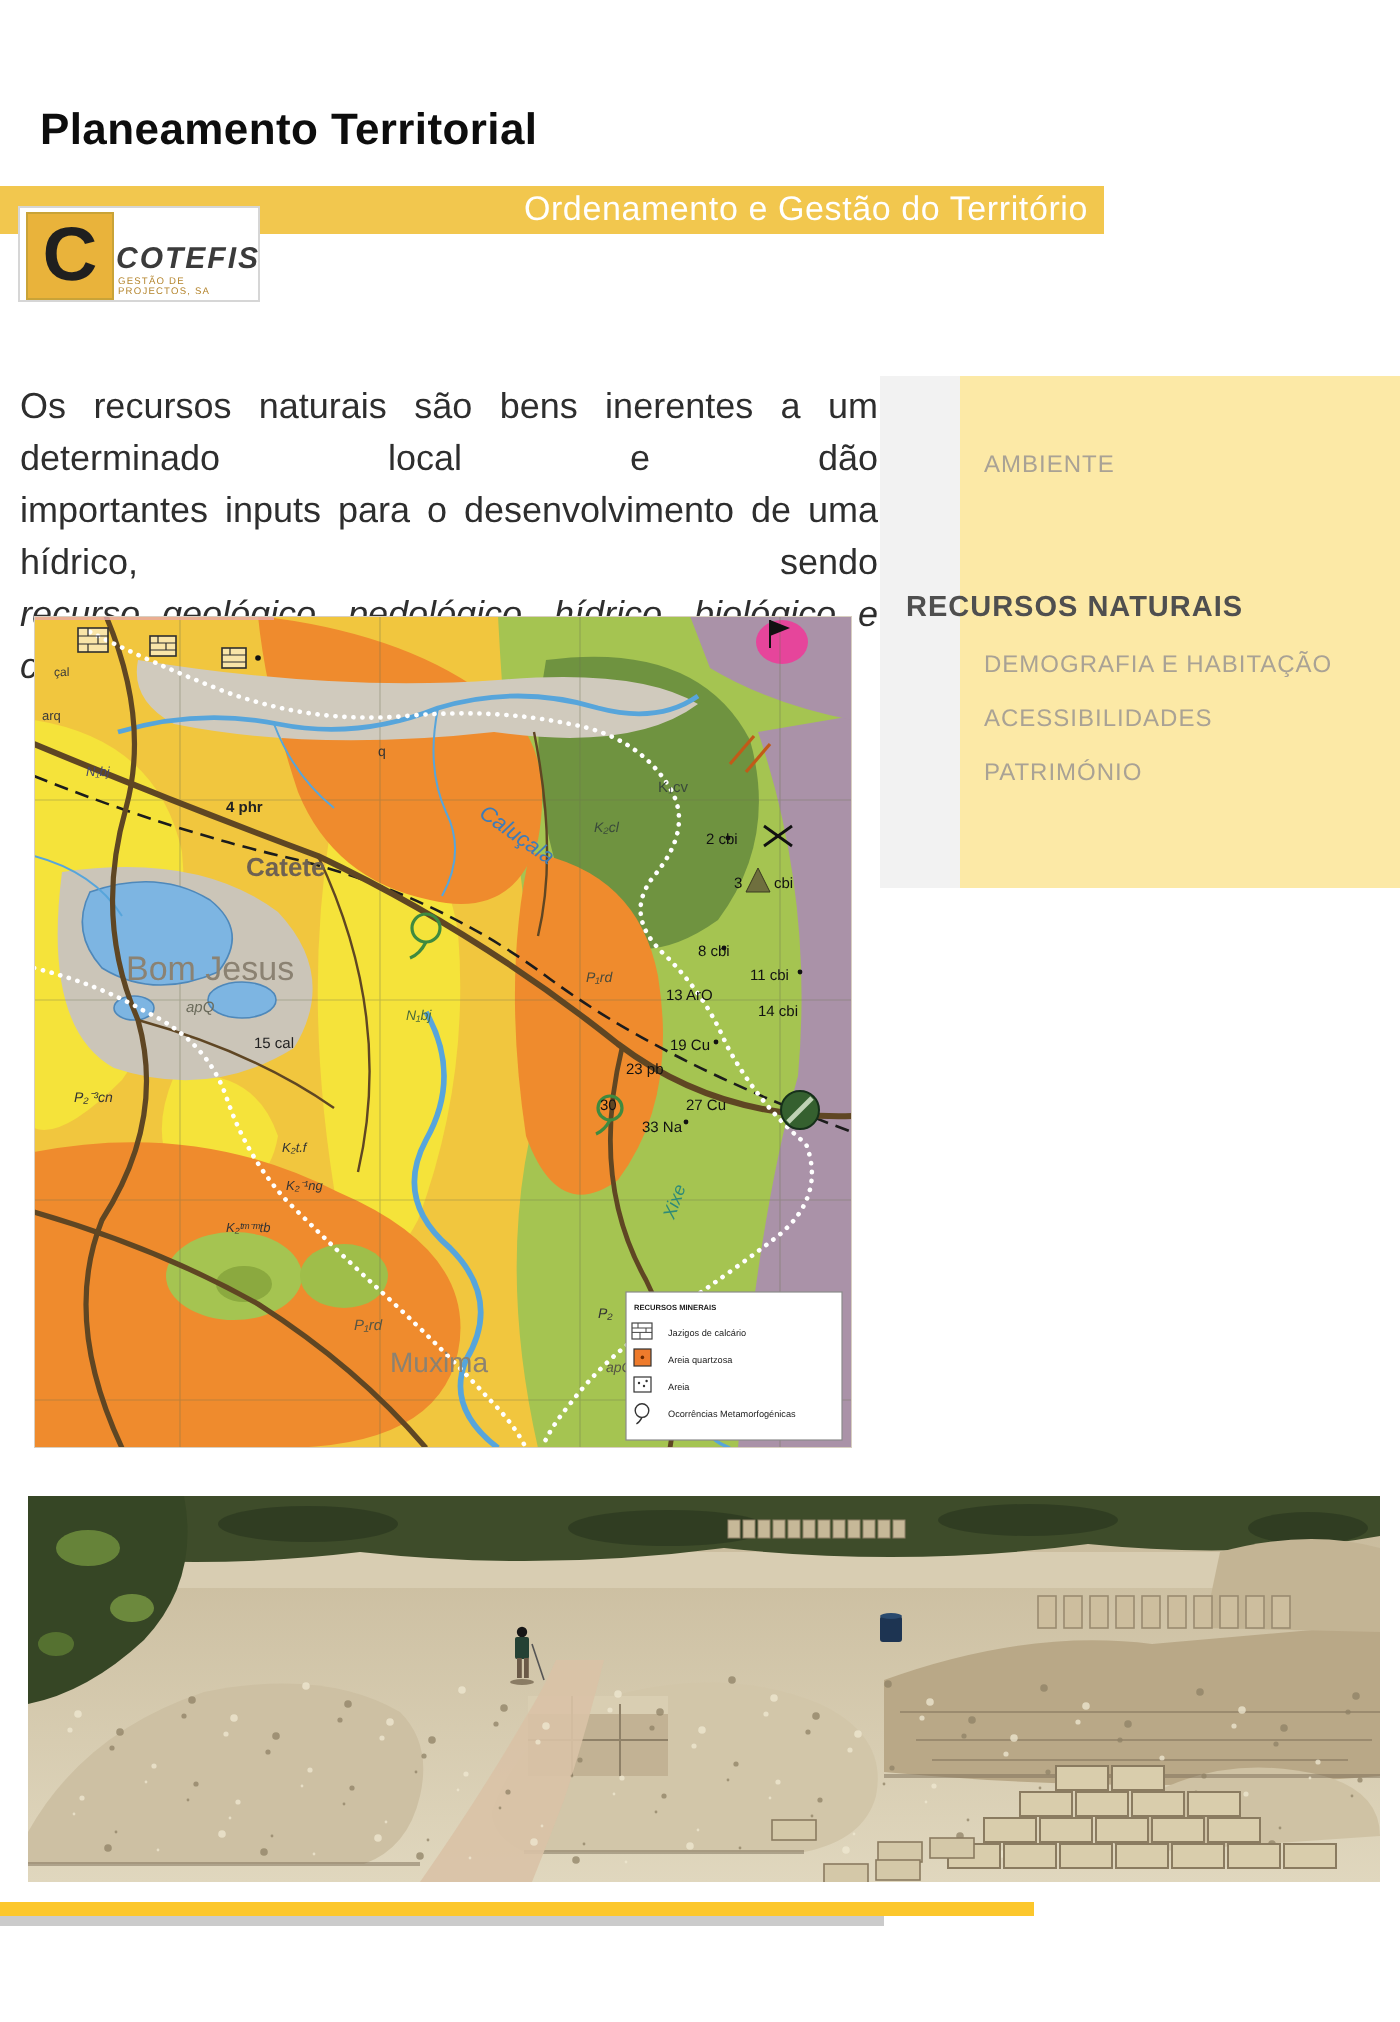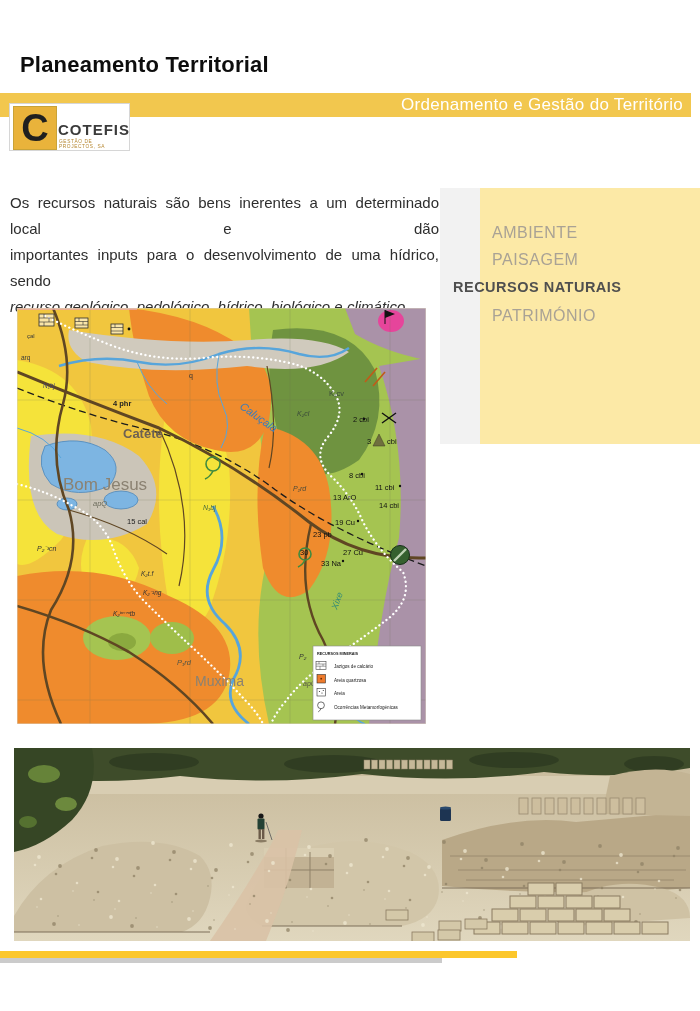--- a/index.html
+++ b/index.html
@@ -1,34 +1,34 @@
 <!DOCTYPE html>
 <html style="--banner_yellow: #F2C74E; --panel_yellow: #FCE9A6; --strip_gray: #F2F2F2; --bar_yellow: #FCC72C; --bar_gray: #CBCBCB; --logo_yellow: #E9B33B; --menu_active: #4F4F4F; --menu_inactive: #A9A295; --text_dark: #2E2E2E; --banner_text: #FFFFFF;"><head>
 <meta charset="utf-8">
 <style>
   html,body{margin:0;padding:0;background:#fff;}
   .page{position:relative;width:700px;height:1011px;background:#fff;overflow:hidden;
         font-family:"Liberation Sans",sans-serif;border-radius:31px;}
   .abs{position:absolute;}
   .page-title{left:20px;top:52px;font-size:22px;font-weight:bold;color:#0d0d0d;letter-spacing:.2px;}
-  .banner{left:0;top:93px;width:691px;height:24px;background:var(--banner_yellow);}
+  .banner{left:0;top:93px;width:552px;height:24px;background:var(--banner_yellow);}
   .banner-text{position:absolute;right:8px;top:0;line-height:24px;font-size:17px;color:var(--banner_text);letter-spacing:.3px;}
   .logo-box{left:9px;top:103px;width:121px;height:48px;background:#fff;border:1px solid #d6d6d6;box-sizing:border-box;}
   .logo-sq{position:absolute;left:3px;top:2px;width:42px;height:42px;background:var(--logo_yellow);
            border:1px solid #c9a338;text-align:center;line-height:42px;font-size:38px;font-weight:bold;color:#1f1f1f;}
-  .logo-name{position:absolute;left:48px;top:17px;font-size:15px;font-weight:bold;color:#3b3b3b;letter-spacing:1px;}
+  .logo-name{position:absolute;left:48px;top:17px;font-size:15px;font-weight:bold;color:#3b3b3b;letter-spacing:1px;font-style:italic;}
   .logo-sub{position:absolute;left:49px;top:35px;font-size:4.8px;color:#b5862f;letter-spacing:.6px;}
-  .intro{left:10px;top:190px;width:429px;font-size:15px;color:var(--text_dark);}
+  .intro{left:10px;top:190px;width:429px;font-size:18px;color:var(--text_dark);}
   .intro div{line-height:26px;text-align:justify;text-align-last:justify;}
   .intro div:last-child{text-align-last:left;font-style:italic;}
   .side-strip{left:440px;top:188px;width:40px;height:256px;background:var(--strip_gray);}
   .side-panel{left:480px;top:188px;width:220px;height:256px;background:var(--panel_yellow);}
   .menu{left:440px;top:219px;width:260px;}
-  .menu-item{margin-left:52px;line-height:27px;font-size:16px;letter-spacing:.5px;color:var(--menu_inactive);cursor:pointer;}
-  .menu-item.active{margin-left:13px;line-height:29px;font-size:14.5px;font-weight:bold;color:var(--menu_active);}
+  .menu-item{margin-left:52px;line-height:27px;font-size:12px;letter-spacing:.5px;color:var(--menu_inactive);cursor:pointer;}
+  .menu-item.active{margin-left:13px;line-height:29px;font-size:14.5px;font-weight:bold;color:var(--menu_active);margin-top:44px;}
   .map-wrap{left:17px;top:308px;width:409px;height:416px;}
   .photo-wrap{left:14px;top:748px;width:676px;height:193px;}
   .bar-yellow{left:0;top:951px;width:517px;height:7px;background:var(--bar_yellow);}
   .bar-gray{left:0;top:958px;width:442px;height:5px;background:var(--bar_gray);}
   svg{display:block;}
   svg text{font-family:"Liberation Sans",sans-serif;}
 </style>
 </head>
 <body>
 
@@ -49,22 +49,23 @@
   <div class="abs intro">
     <div>Os recursos naturais são bens inerentes a um determinado local e dão</div>
     <div>importantes inputs para o desenvolvimento de uma hídrico, sendo</div>
     <div>recurso geológico, pedológico, hídrico, biológico e climático.</div>
   </div>
 
   <div class="abs side-strip"></div>
   <div class="abs side-panel"></div>
   <div class="abs menu" id="section-menu">
       <div class="menu-item">AMBIENTE</div>
-      <div class="menu-item">PAISAGEM</div>
       <div class="menu-item active">RECURSOS NATURAIS</div>
+      <div class="menu-item">DEMOGRAFIA E HABITAÇÃO</div>
+      <div class="menu-item">ACESSIBILIDADES</div>
       <div class="menu-item">PATRIMÓNIO</div>
     </div>
 
   <div class="abs map-wrap">
     <svg viewBox="0 0 409 416" width="409" height="416">
       <rect width="409" height="416" fill="#F1C63E"></rect>
 
       <path d="M232,0 L409,0 L409,416 L252,416 Q228,310 258,224 Q238,118 232,0 Z" fill="#A5C451"></path>
 
       <path d="M256,22 Q332,12 358,62 Q372,112 342,152 Q300,182 270,150 Q244,88 256,22 Z" fill="#6F9340"></path>

